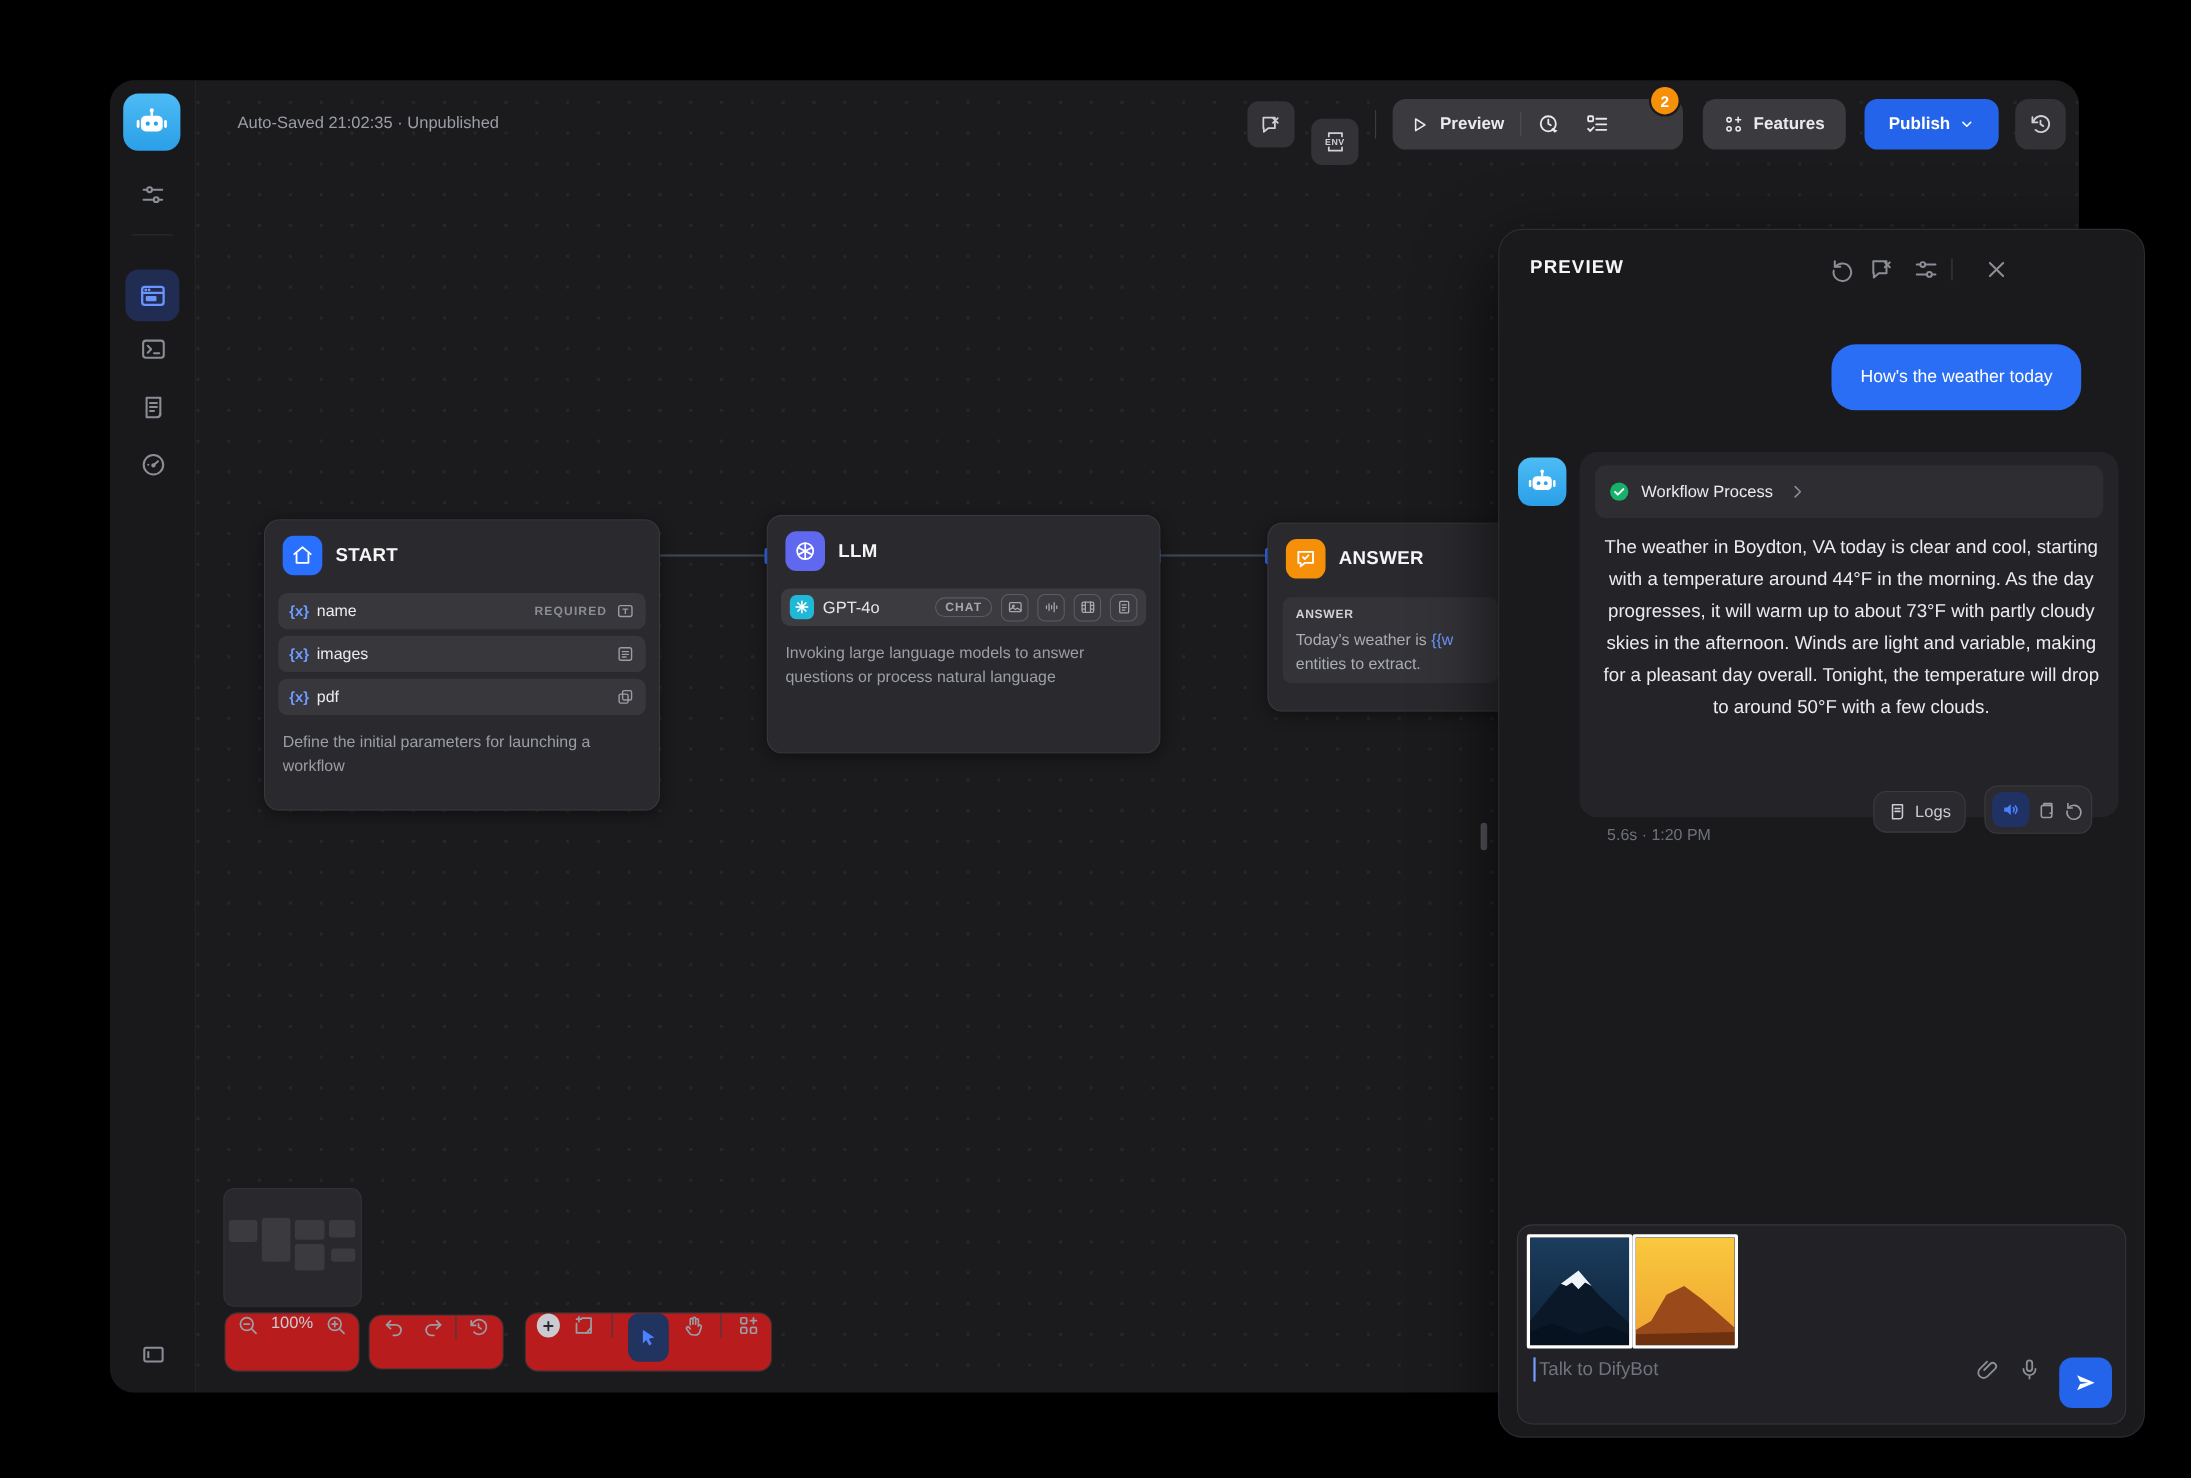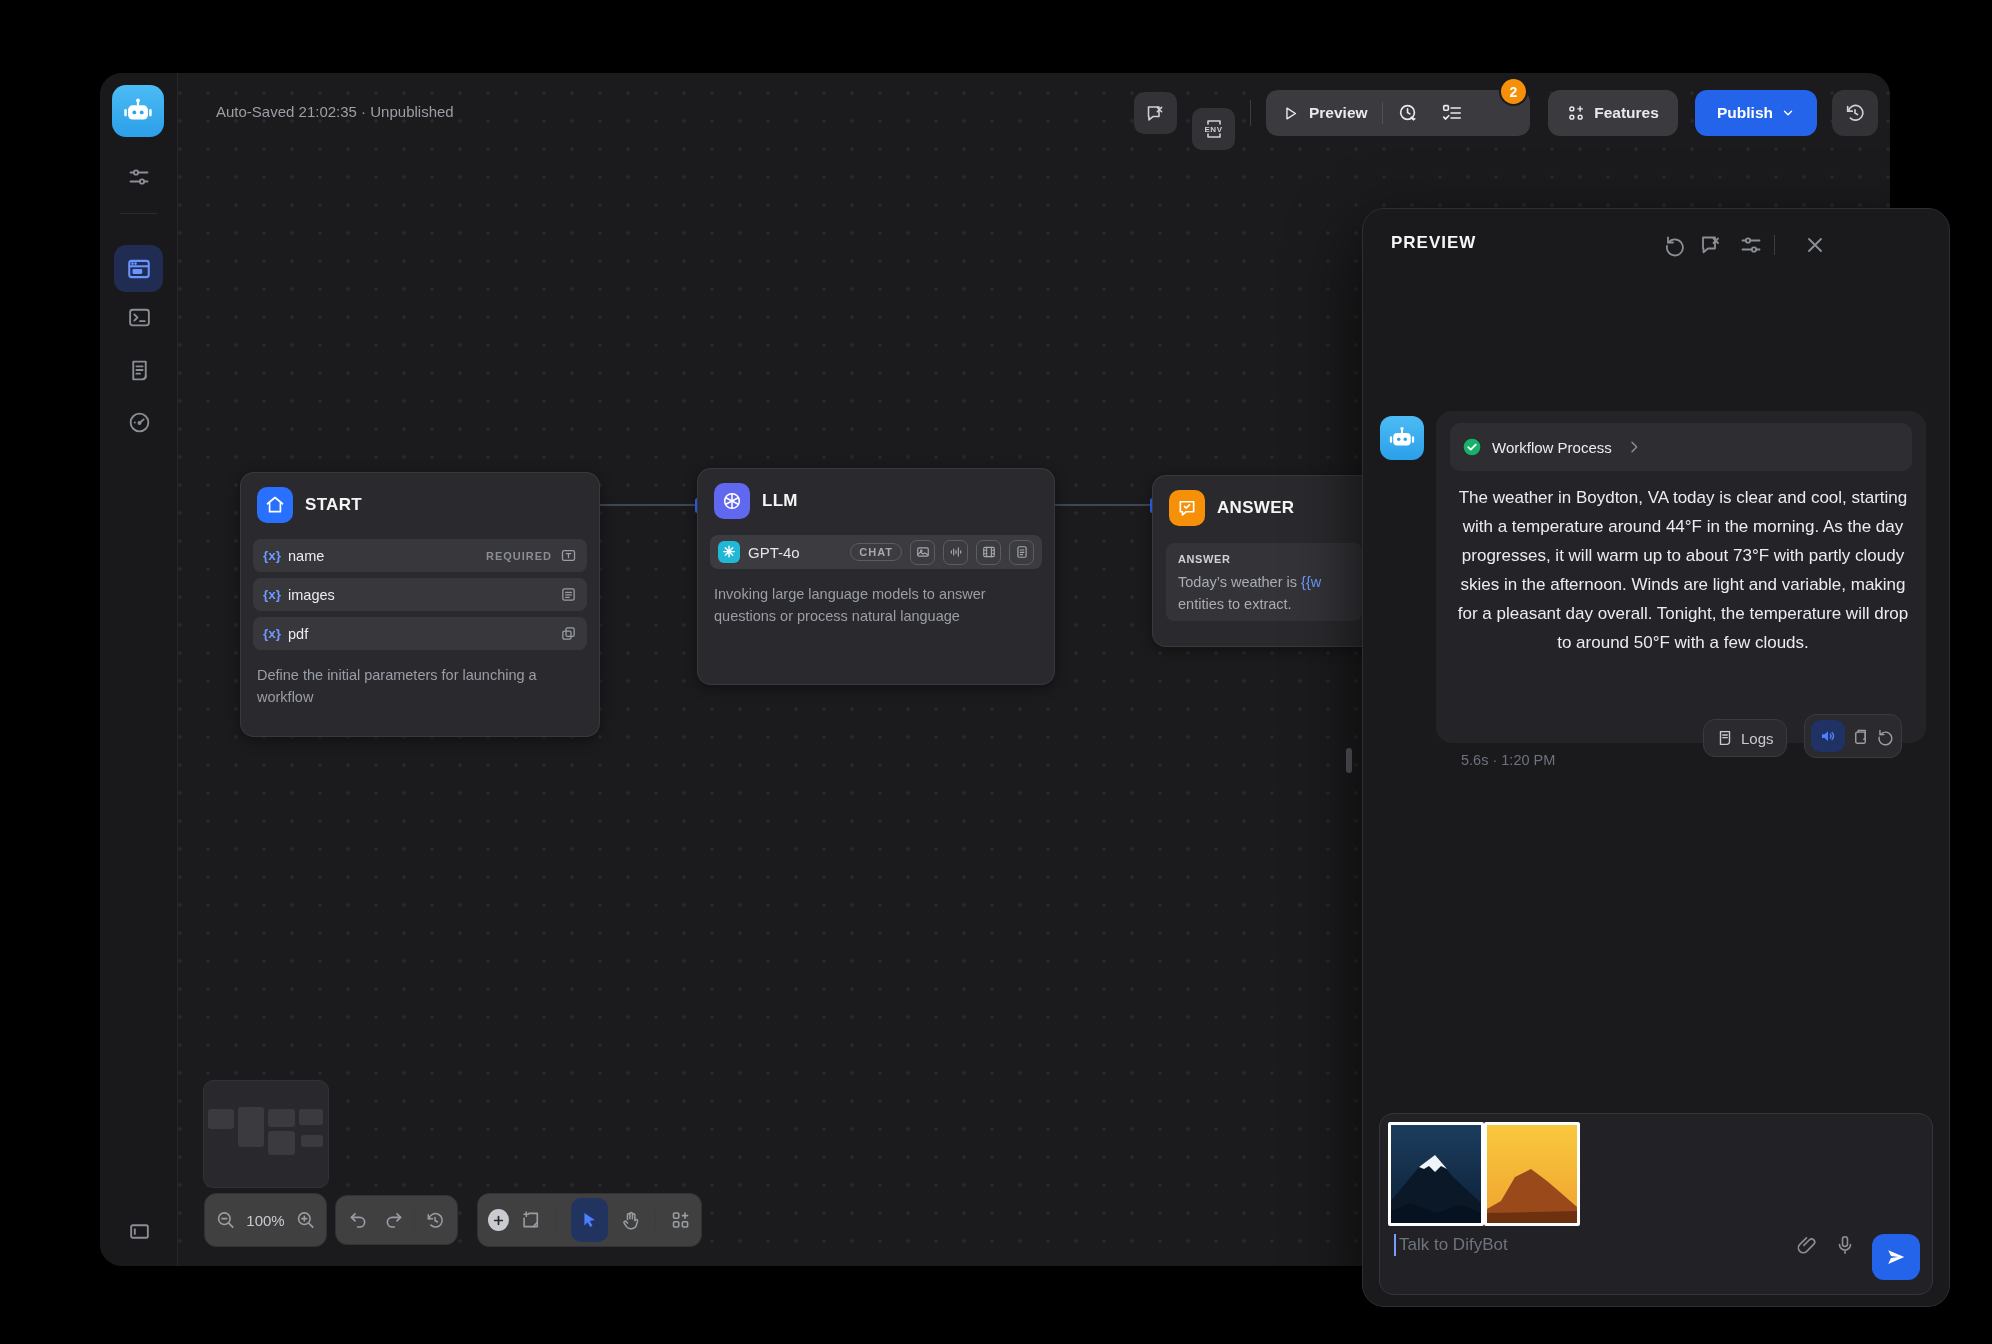--- a/index.html
+++ b/index.html
@@ -66,22 +66,22 @@
   .ans-line{font-size:14.5px;color:#aaadb4;white-space:nowrap;line-height:22px;}
   .ans-var{color:#6e9bff;}
 
   .edge{position:absolute;height:2px;background:#3f4654;}
   .handle{position:absolute;width:5px;height:15px;border-radius:2.5px;background:#2e6bff;}
 
   
   .minimap{position:absolute;left:103px;top:1007px;width:124px;height:106px;border-radius:10px;background:#29292d;
            border:1px solid #323236;}
   .mm{position:absolute;background:#3a3a3f;border-radius:3px;}
-  .bar{position:absolute;height:54px;border-radius:12px;background:#404040;border:1px solid #323236;
-       display:flex;align-items:center;color:#9a9da3;}
+  .bar{position:absolute;height:54px;border-radius:12px;background:#b91c1c;border:1px solid #323236;
+       display:flex;color:#9a9da3;}
   .bar .bdiv{width:1px;height:22px;background:#3c3c41;margin:0 10px;}
   .zoom-label{font-size:15px;color:#c9cbd1;margin:0 10px;}
   .tool-active{width:38px;height:44px;border-radius:10px;background:#21335f;display:flex;align-items:center;justify-content:center;color:#4d80ff;}
   .plus-circle{width:22px;height:22px;border-radius:50%;background:#c9cbd1;color:#29292d;display:flex;align-items:center;justify-content:center;}
 
   
   .panel{position:absolute;left:1362px;top:208px;width:586px;height:1097px;border-radius:22px;background:#1a1a1d;
          border:1px solid #2d2d32;box-shadow:0 24px 70px rgba(0,0,0,.7);}
   .panel-title{position:absolute;left:28px;top:24px;font-size:17px;font-weight:700;letter-spacing:1px;color:#f5f5f6;}
   .ph-ic{position:absolute;top:24px;width:24px;height:24px;color:#8b8e95;}
@@ -446,20 +446,21 @@
           <path d="M3.5 16.5h9.3M17.2 16.5h3.3"></path>
         </svg>
     </span>
     <span class="ph-div" style="left:411px;"></span>
     <span class="ph-ic" style="left:440px;">
       <svg width="24" height="24" viewBox="0 0 24 24" fill="none" stroke="currentColor" stroke-width="1.9" stroke-linecap="round">
           <path d="M6 6l12 12M18 6 6 18"></path>
         </svg>
     </span>
 
+    <div class="user-bubble">How's the weather today</div>
 
     <div class="bot-avatar">
       <svg width="30" height="30" viewBox="0 0 24 24">
           <path d="M12 7.5V5.2" stroke="#fff" stroke-width="1.6" stroke-linecap="round"></path>
           <circle cx="12" cy="4.4" r="1.3" fill="#fff"></circle>
           <rect x="5" y="8" width="14" height="10" rx="3.2" fill="#fff"></rect>
           <circle cx="9.4" cy="13" r="1.35" fill="#27a5e6"></circle>
           <circle cx="14.6" cy="13" r="1.35" fill="#27a5e6"></circle>
           <path d="M3.2 11.5v3.4M20.8 11.5v3.4" stroke="#fff" stroke-width="1.8" stroke-linecap="round"></path>
         </svg>

